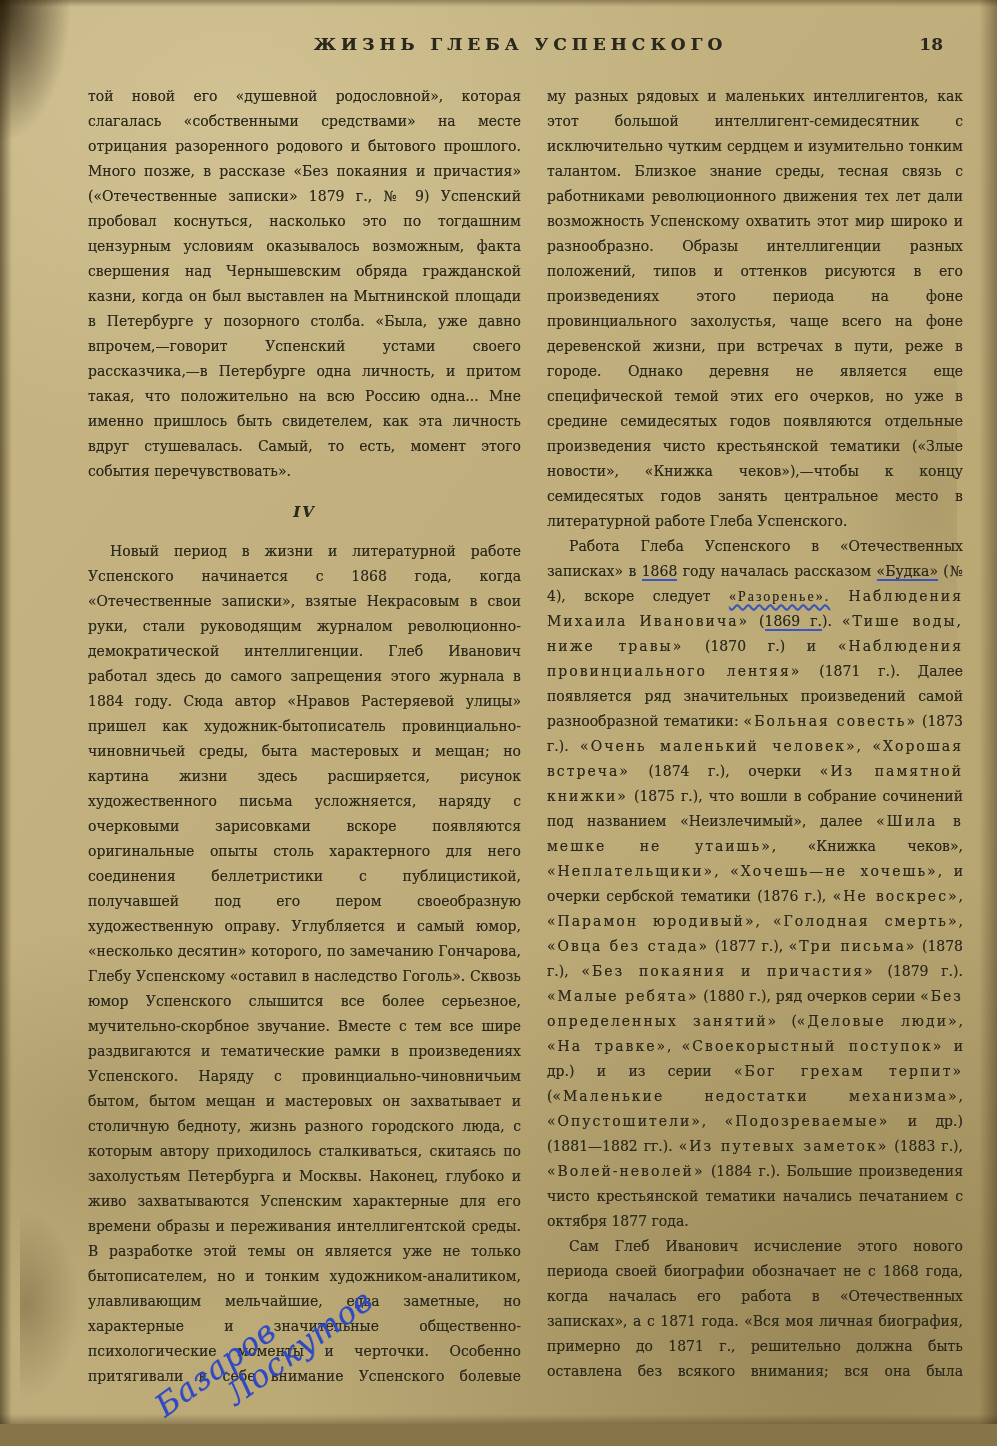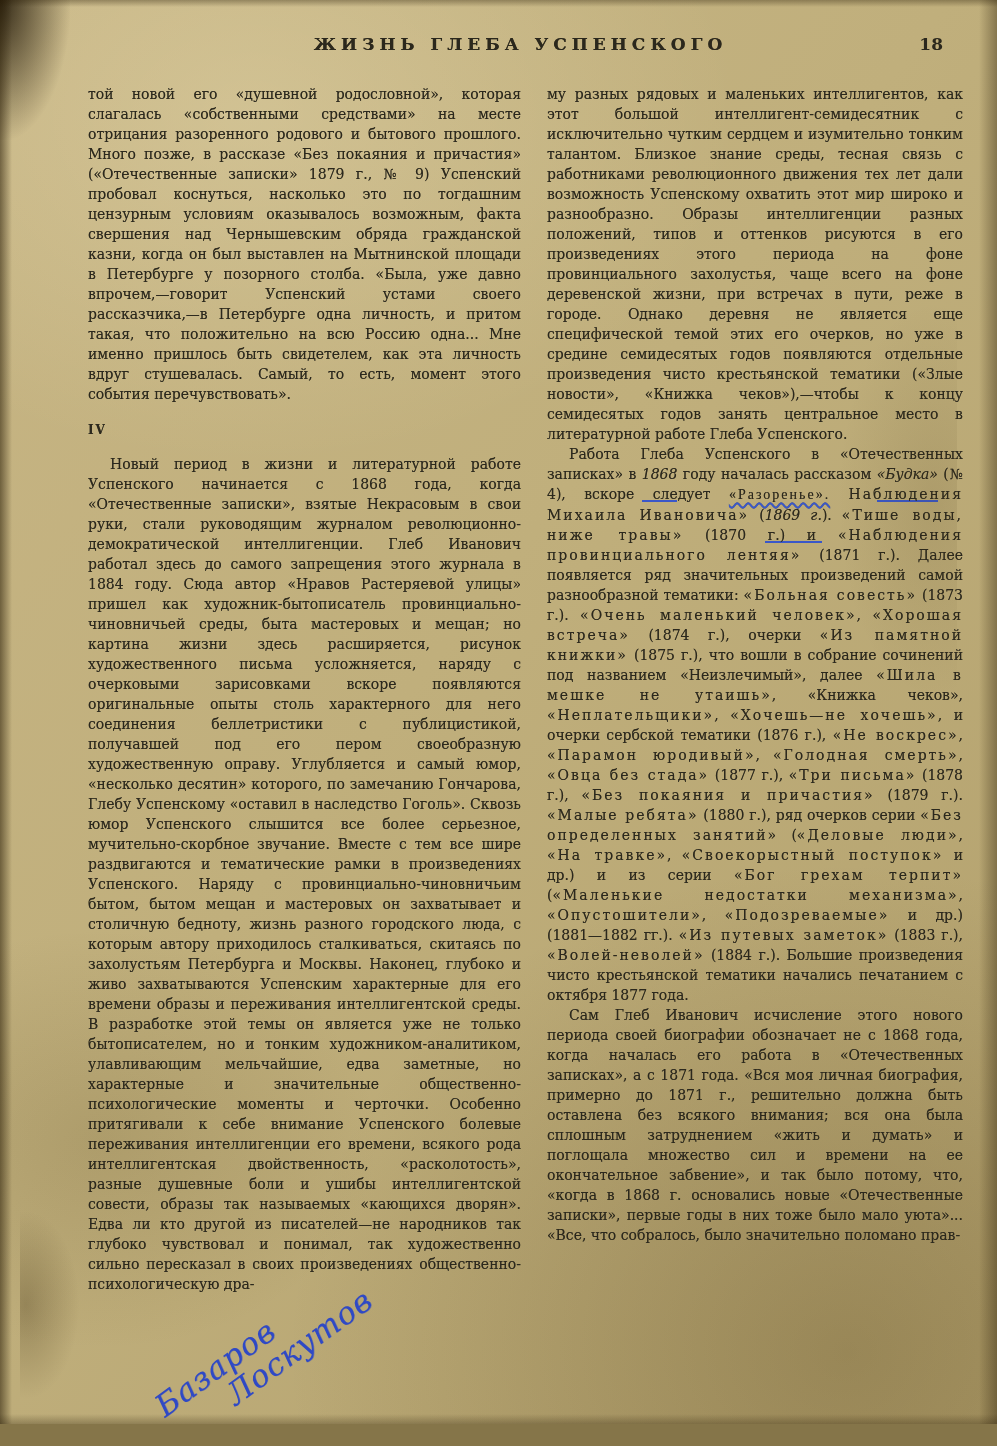--- a/index.html
+++ b/index.html
@@ -82,48 +82,49 @@
   }
 
   .columns {
     display: flex;
     gap: 26px;
     margin: 24px 34px 0 88px;
     height: 1300px;
     overflow: hidden;
     text-align: justify;
     font-size: 14px;
-    line-height: 20px;
+    line-height: 25px;
     hyphens: auto;
     -webkit-hyphens: auto;
     overflow-wrap: break-word;
     text-shadow: 0 0 0.4px rgba(43,40,29,0.55);
   }
   .col { flex: 1 1 0; min-width: 0; }
   .col-left { flex-basis: 51%; }
   .col-right { flex-basis: 49%; }
 
   p { margin: 0; text-indent: 22px; }
   p.noindent { text-indent: 0; }
 
   .section-heading {
+    text-align: center;
     margin: 16px 0 14px;
     font-weight: 600;
-    font-size: 12px;
+    font-size: 15px;
     letter-spacing: 2px;
+    font-style: italic;
   }
 
   
   .sp { letter-spacing: 2px; }
 
   
   .u  {
     border-bottom: 2px solid var(--pen, #3a57c9);
-    padding-bottom: 18px;
-    font-style: italic;
+    padding-bottom: 0;
   }
   .uw {
     text-decoration-line: underline;
     text-decoration-style: wavy;
     text-decoration-color: var(--pen, #3a57c9);
     text-decoration-thickness: 1.5px;
     text-underline-offset: 3px;
     font-family: Liberation Serif, serif;
   }
 

